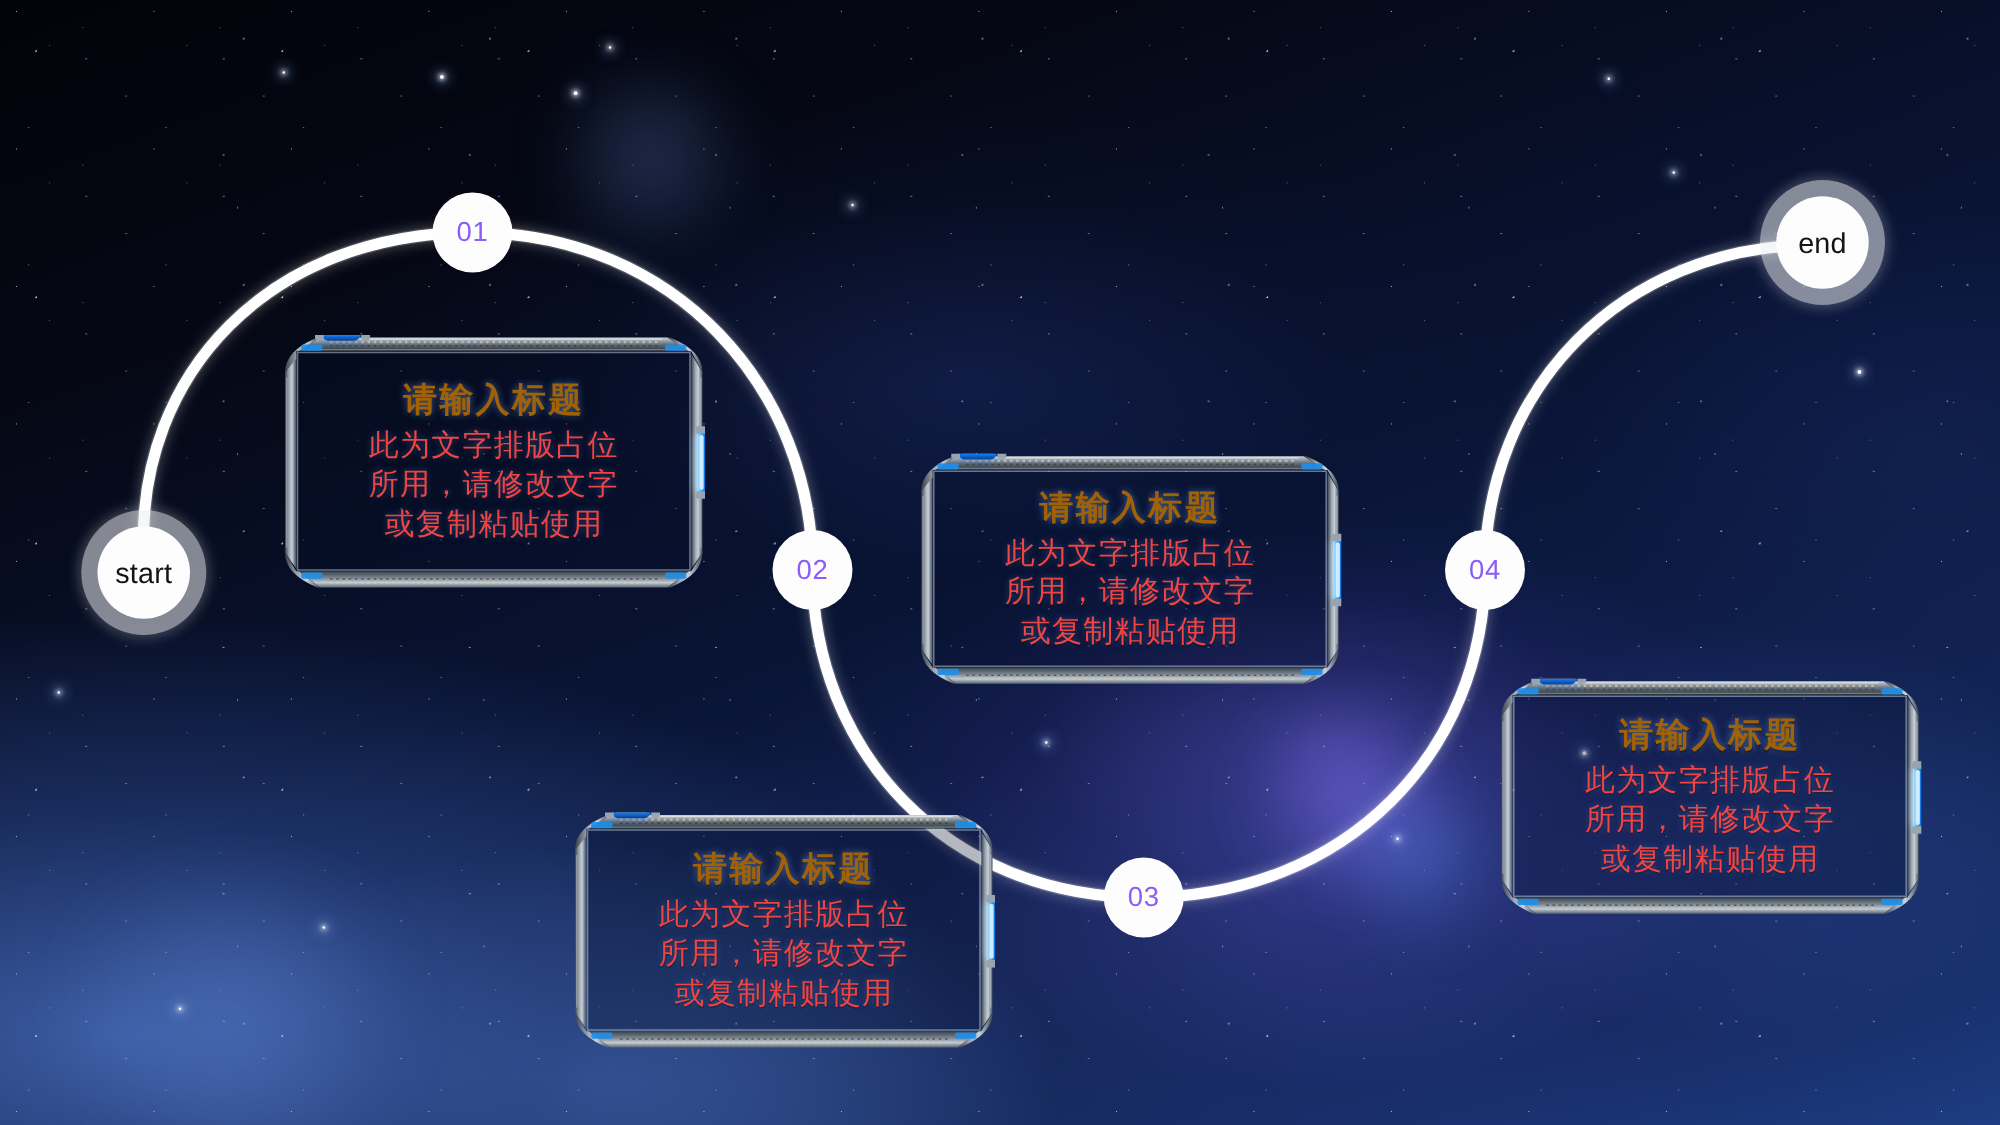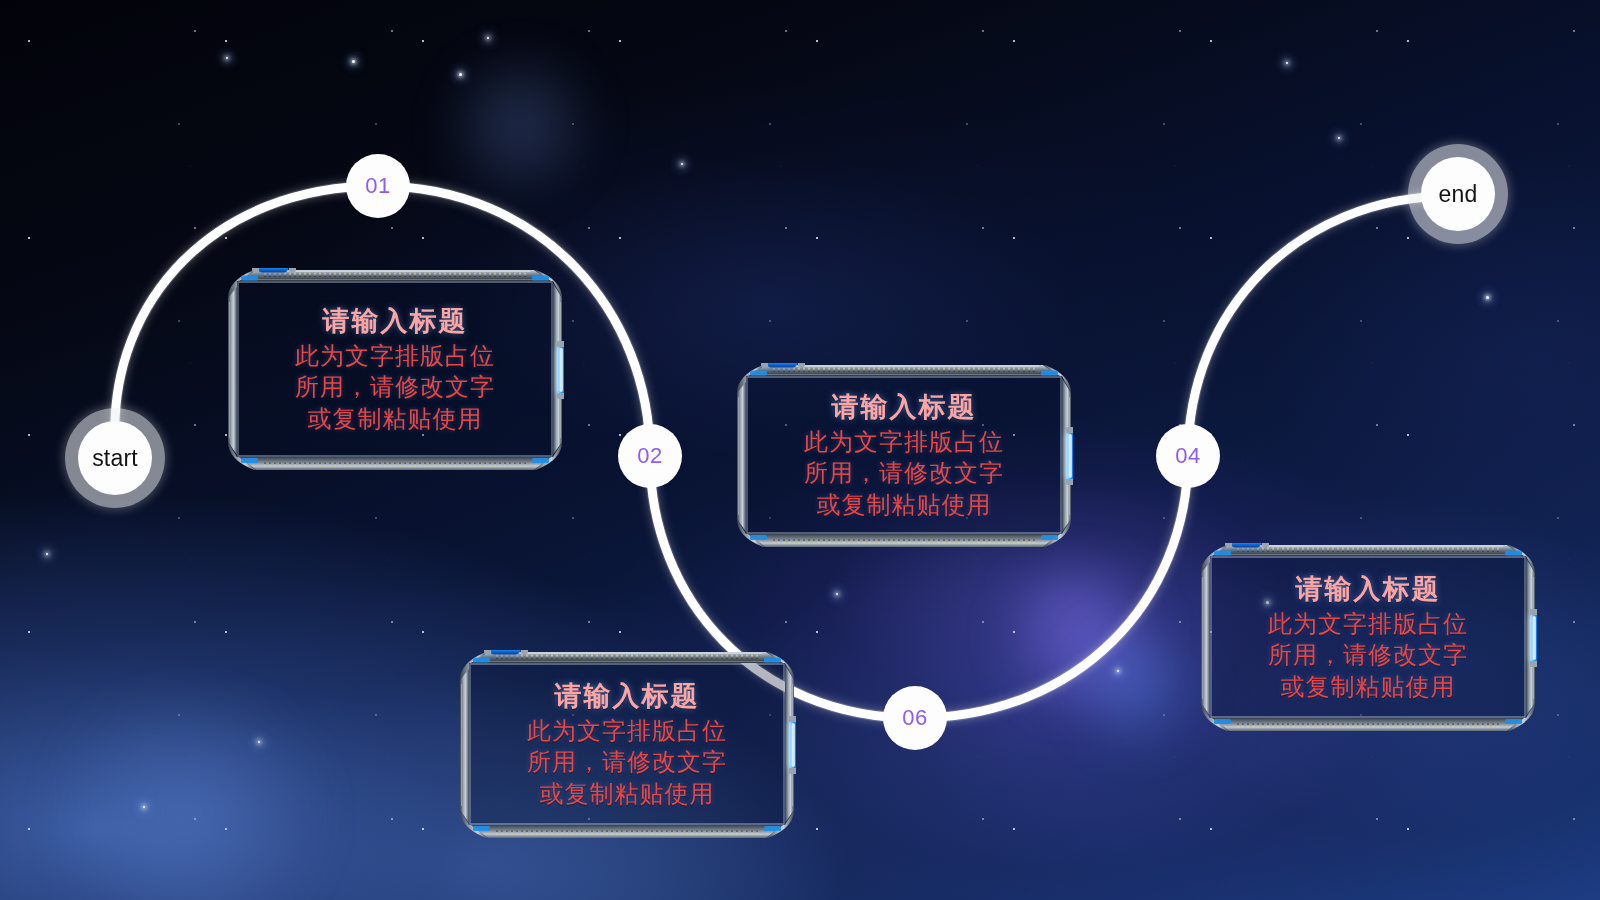--- a/index.html
+++ b/index.html
@@ -61,21 +61,21 @@
     font-size:22px;color:#8b5cf6;letter-spacing:.5px;}
 
   
   .card{position:absolute;}
   .card .frame{position:absolute;inset:0;}
   .card .body{position:absolute;inset:0;display:flex;flex-direction:column;
     align-items:center;justify-content:center;
     padding:26px 34px 26px;box-sizing:border-box;text-align:center;}
   .card .title{
     font-family:"DejaVu Sans","Liberation Sans",sans-serif;
-    font-weight:700;color:#fca5a5;font-size:27px;line-height:1.18;
+    font-weight:700;color:#a16207;font-size:27px;line-height:1.18;
     letter-spacing:2px;margin-bottom:4px;
     text-shadow:0 0 6px rgba(120,170,255,.55),0 1px 2px rgba(0,0,0,.8);}
   .card .desc{
     font-family:"DejaVu Sans","Liberation Sans",sans-serif;
     color:#ef4444;font-size:24px;line-height:1.30;letter-spacing:1px;
     text-shadow:0 0 5px rgba(90,140,230,.45),0 1px 2px rgba(0,0,0,.75);}
   .card .desc span{display:block;}
 </style>
 </head>
 <body>
@@ -129,21 +129,21 @@
 
   <div class="node node-term" style="left:1408px;top:144px;">
     <div class="core">end</div>
   </div>
   <div class="node node-term" style="left:65px;top:408px;">
     <div class="core">start</div>
   </div>
 
   <div class="node node-num" style="left:346px;top:154px;">01</div>
   <div class="node node-num" style="left:618px;top:424px;">02</div>
-  <div class="node node-num" style="left:883px;top:686px;">06</div>
+  <div class="node node-num" style="left:883px;top:686px;">03</div>
   <div class="node node-num" style="left:1156px;top:424px;">04</div>
 
   <div class="card" style="left:226px;top:268px;width:338px;height:204px;">
     <svg class="frame" viewBox="0 0 338 204" preserveAspectRatio="none">
         <defs>
           <linearGradient id="f0mt" x1="0" y1="0" x2="0" y2="1">
             <stop offset="0%" stop-color="#c9d4de"></stop>
             <stop offset="28%" stop-color="#8e9aa6"></stop>
             <stop offset="55%" stop-color="#5d6872"></stop>
             <stop offset="100%" stop-color="#2b333c"></stop>

